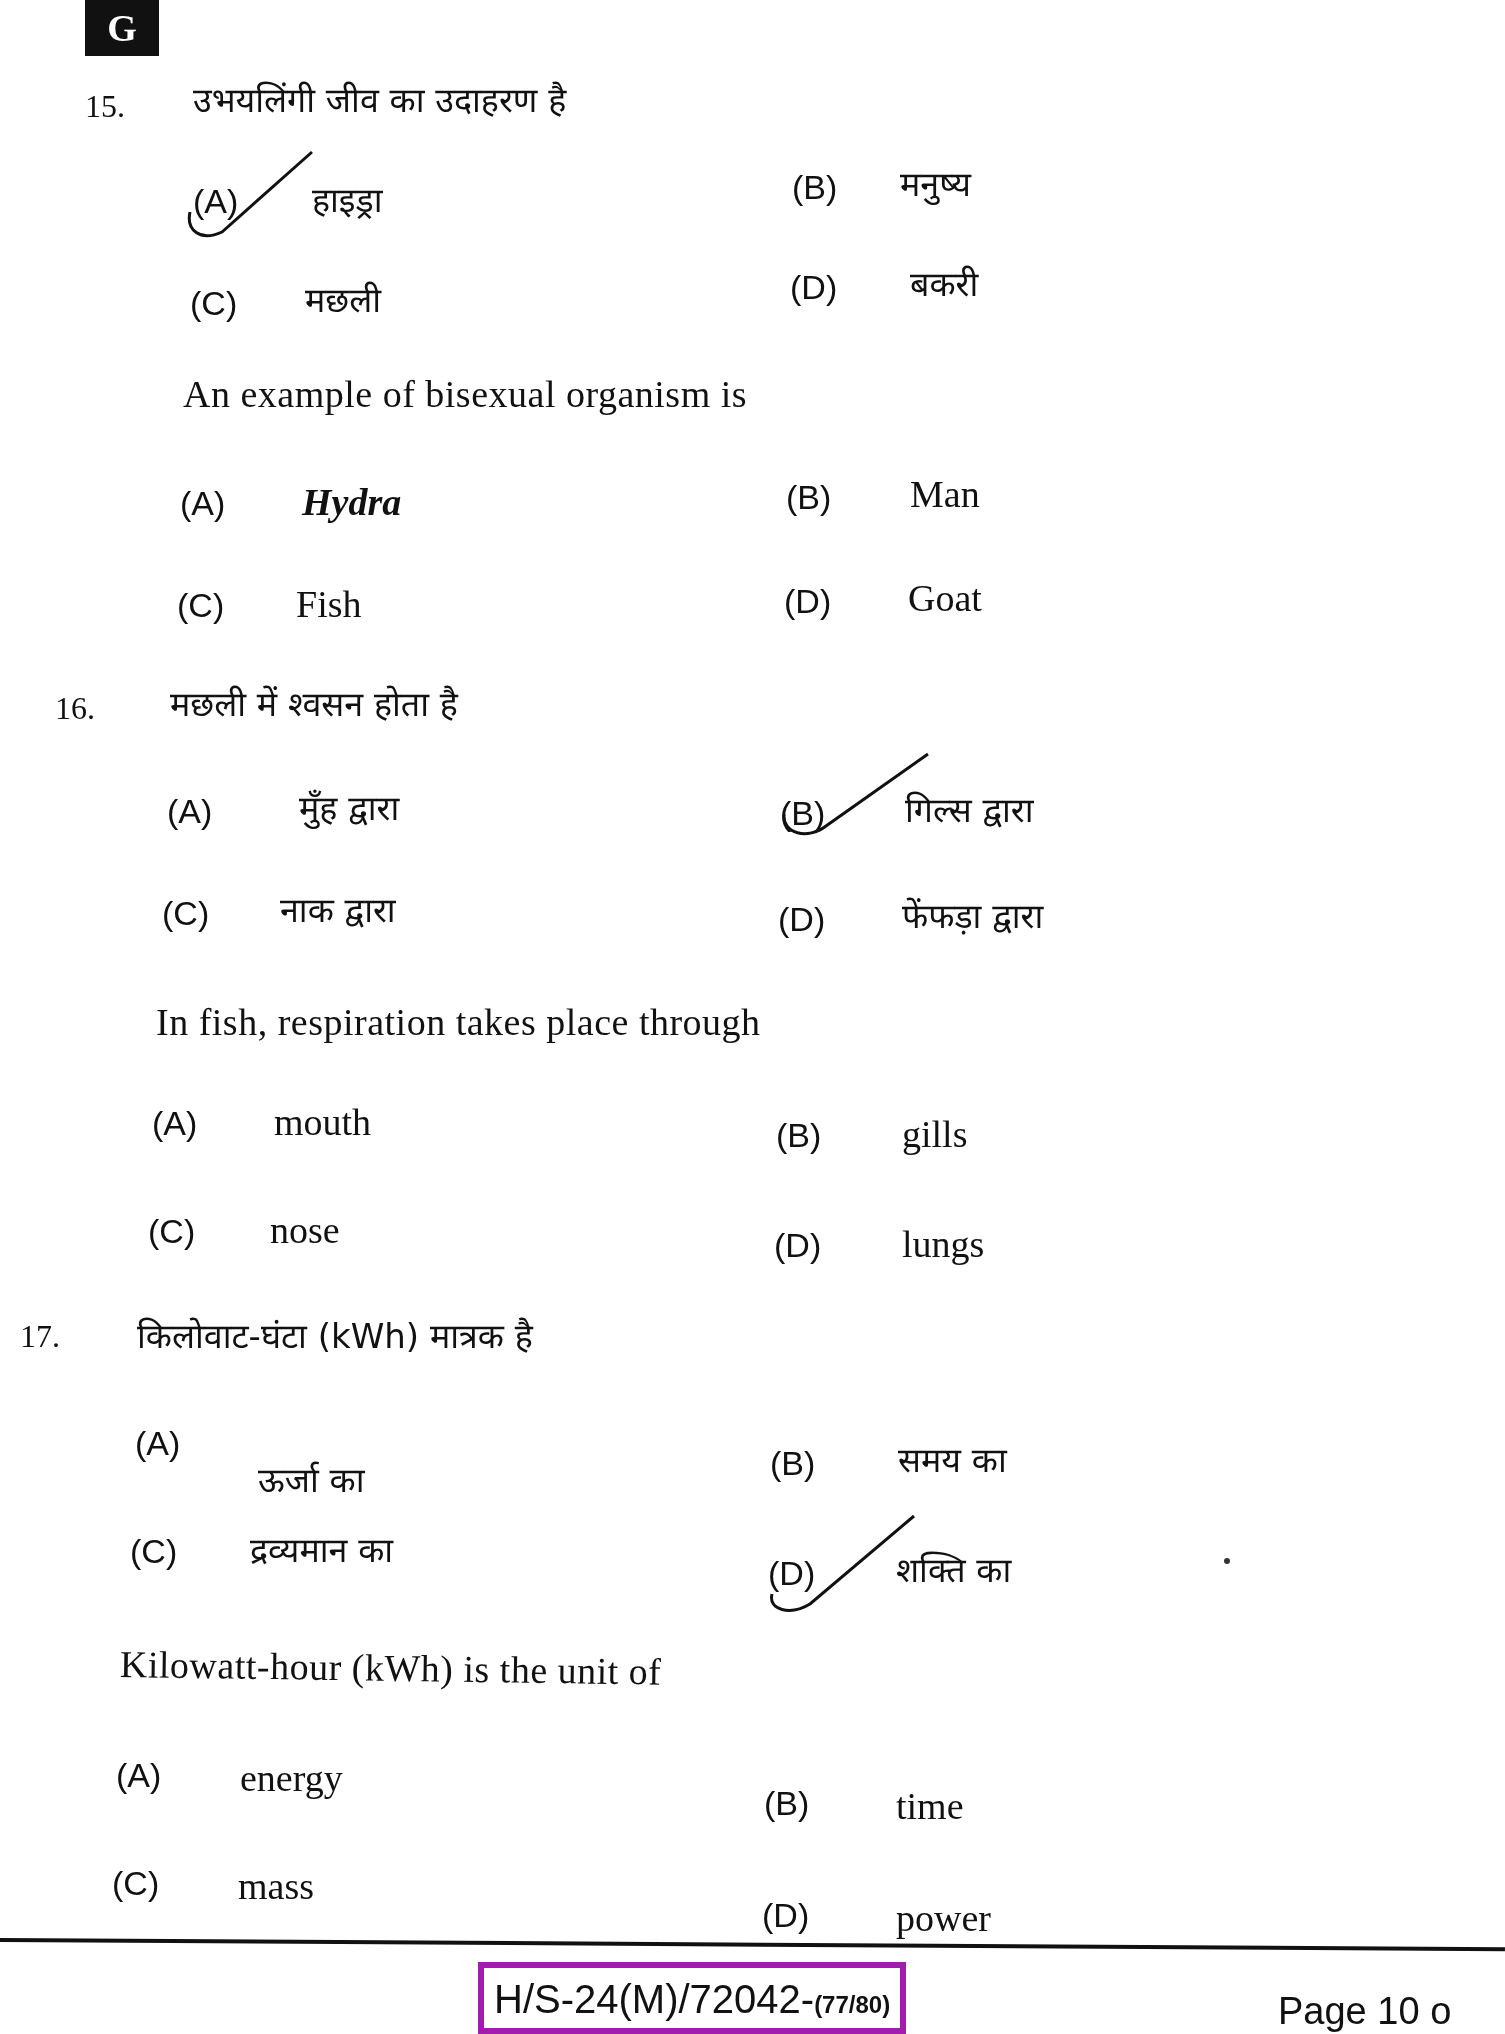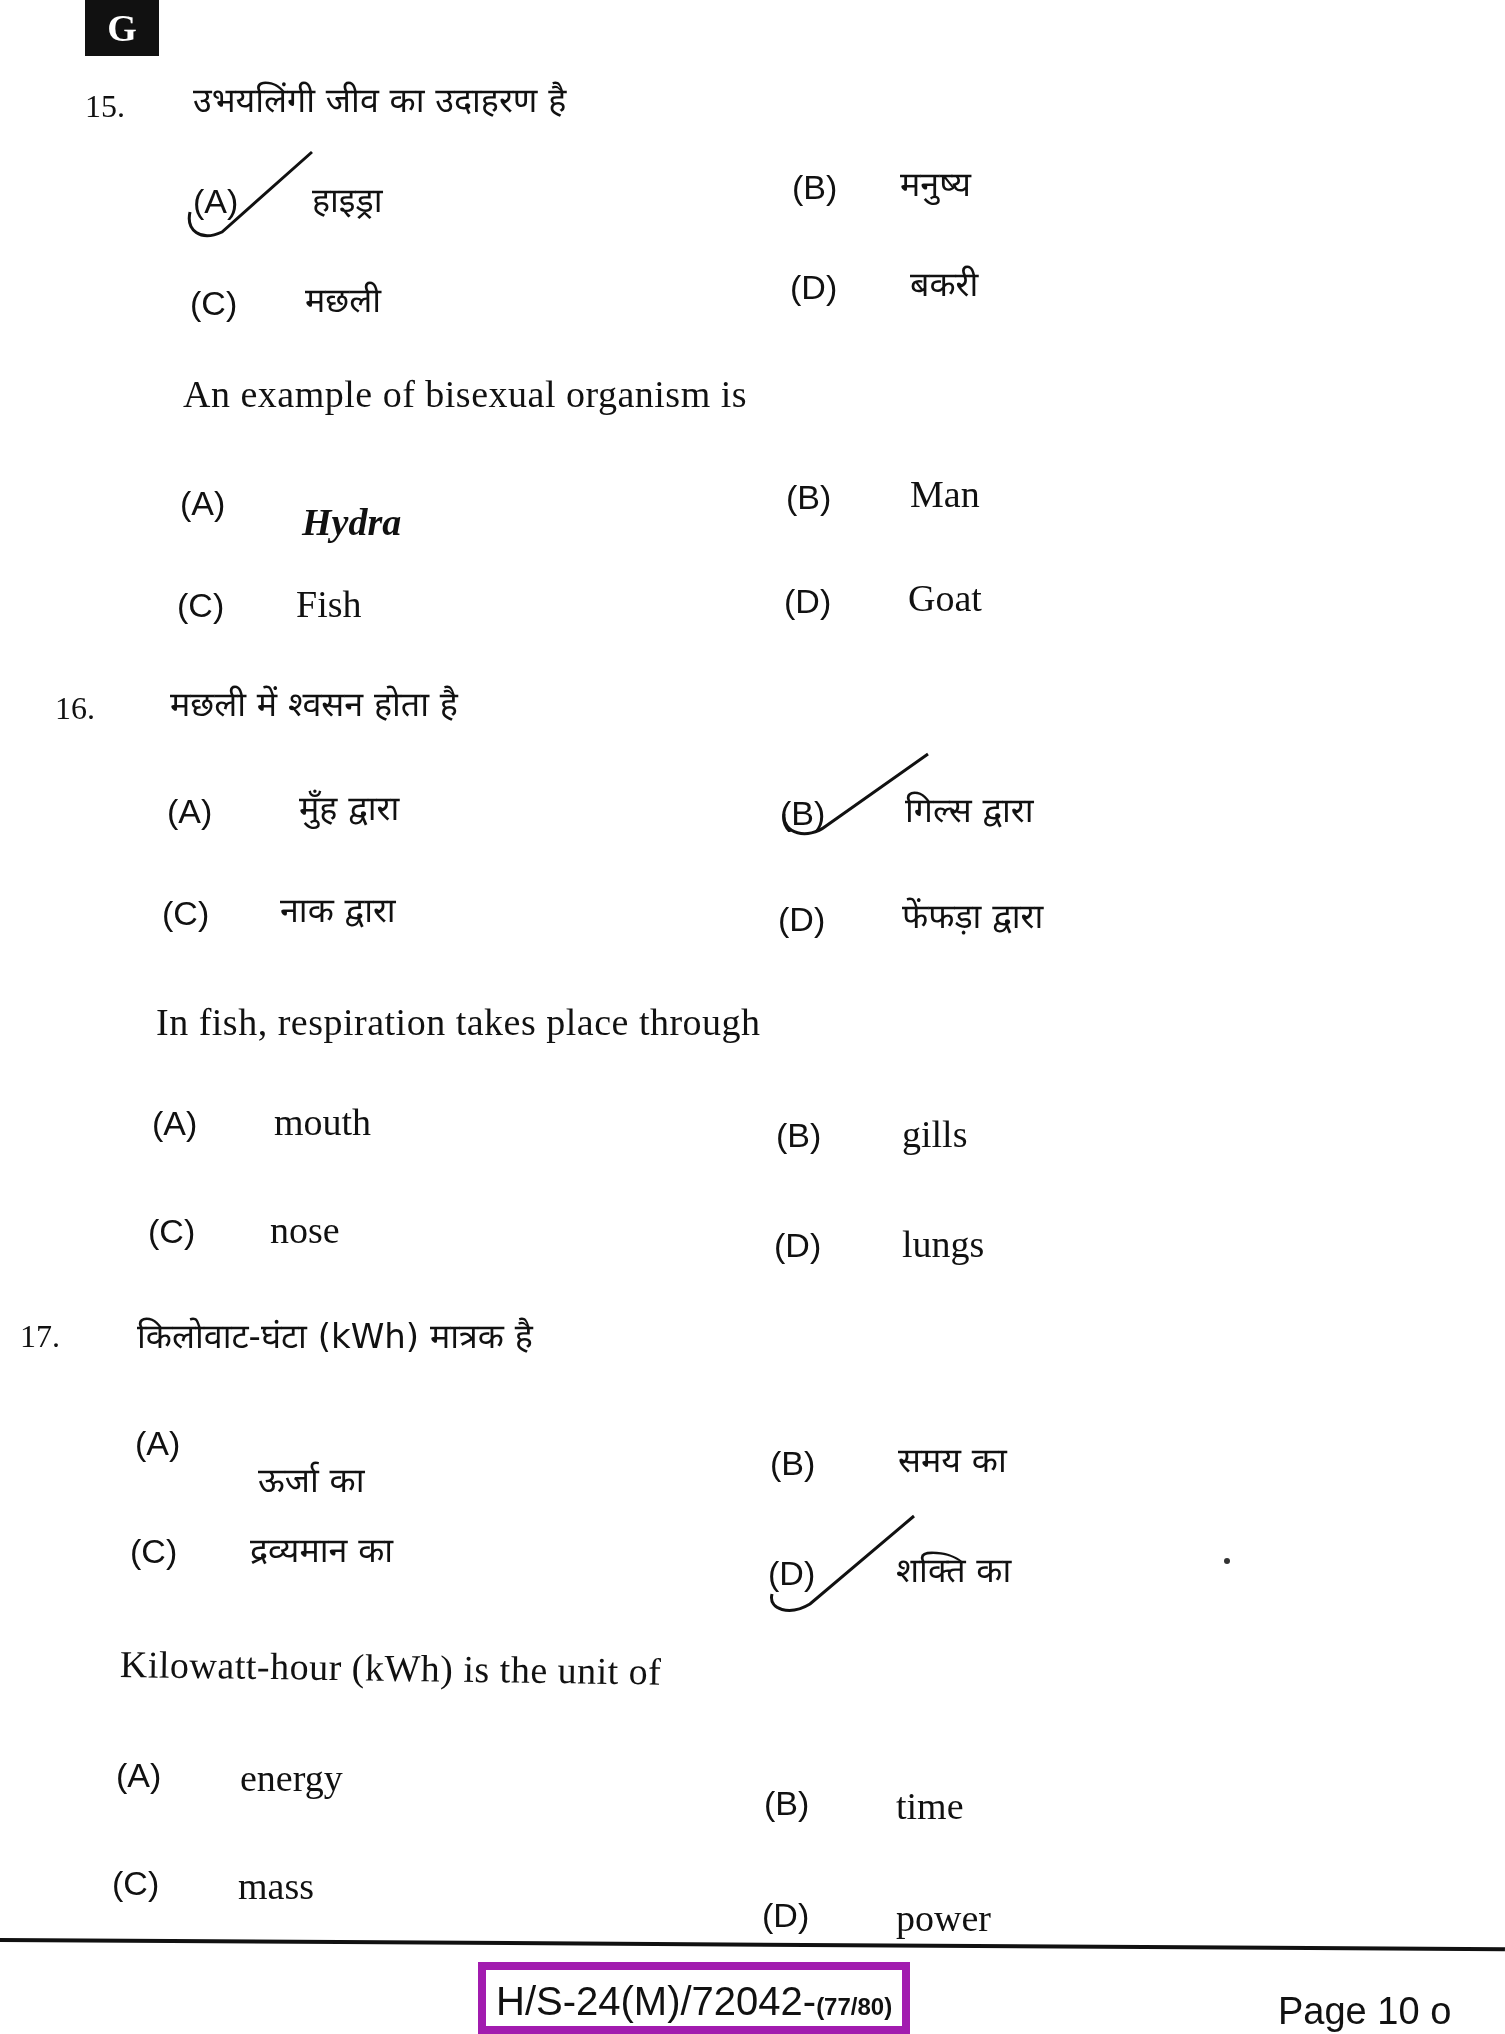--- a/index.html
+++ b/index.html
@@ -36,21 +36,21 @@
     .tick { position: absolute; overflow: visible; }
     .rule {
       left: 0; top: 1938px;
       width: 1505px; height: 4px;
       background: #111111;
       transform: rotate(0.35deg);
       transform-origin: left center;
     }
     .code-box {
       left: 478px; top: 1962px;
-      border: 8px solid #a21caf;
+      border: 6px solid #a21caf;
       padding: 0 10px;
       height: 72px;
       line-height: 62px;
       font-family: "Liberation Sans", sans-serif;
       font-size: 40px;
       box-sizing: border-box;
     }
     .code-small { font-size: 24px; font-weight: bold; }
     .page-no {
       left: 1278px; top: 1990px;
@@ -75,21 +75,21 @@
 <div class="abs hi" style="left:305px; top:276px;">मछली</div>
 <div class="abs opt-label" style="left:790px; top:268px;">(D)</div>
 <div class="abs hi" style="left:910px; top:260px;">बकरी</div>
 
 <svg class="tick" style="left:180px; top:150px;" width="140" height="100">
   <path d="M10 62 C 6 80, 20 92, 42 82 L 132 2" fill="none" stroke="#111" stroke-width="3"></path>
 </svg>
 
 <div class="abs en" style="left:183px; top:372px;">An example of bisexual organism is</div>
 <div class="abs opt-label" style="left:180px; top:484px;">(A)</div>
-<div class="abs en-opt italic" style="left:302px; top:480px;margin-top:20px;">Hydra</div>
+<div class="abs en-opt italic" style="left:302px; top:480px;">Hydra</div>
 <div class="abs opt-label" style="left:786px; top:478px;">(B)</div>
 <div class="abs en-opt" style="left:910px; top:472px;">Man</div>
 <div class="abs opt-label" style="left:177px; top:586px;">(C)</div>
 <div class="abs en-opt" style="left:296px; top:582px;">Fish</div>
 <div class="abs opt-label" style="left:784px; top:582px;">(D)</div>
 <div class="abs en-opt" style="left:908px; top:576px;">Goat</div>
 
 <div class="abs qnum" style="left:55px; top:690px;text-align:right;">16.</div>
 <div class="abs hi" style="left:170px; top:680px;">मछली में श्वसन होता है</div>
 

